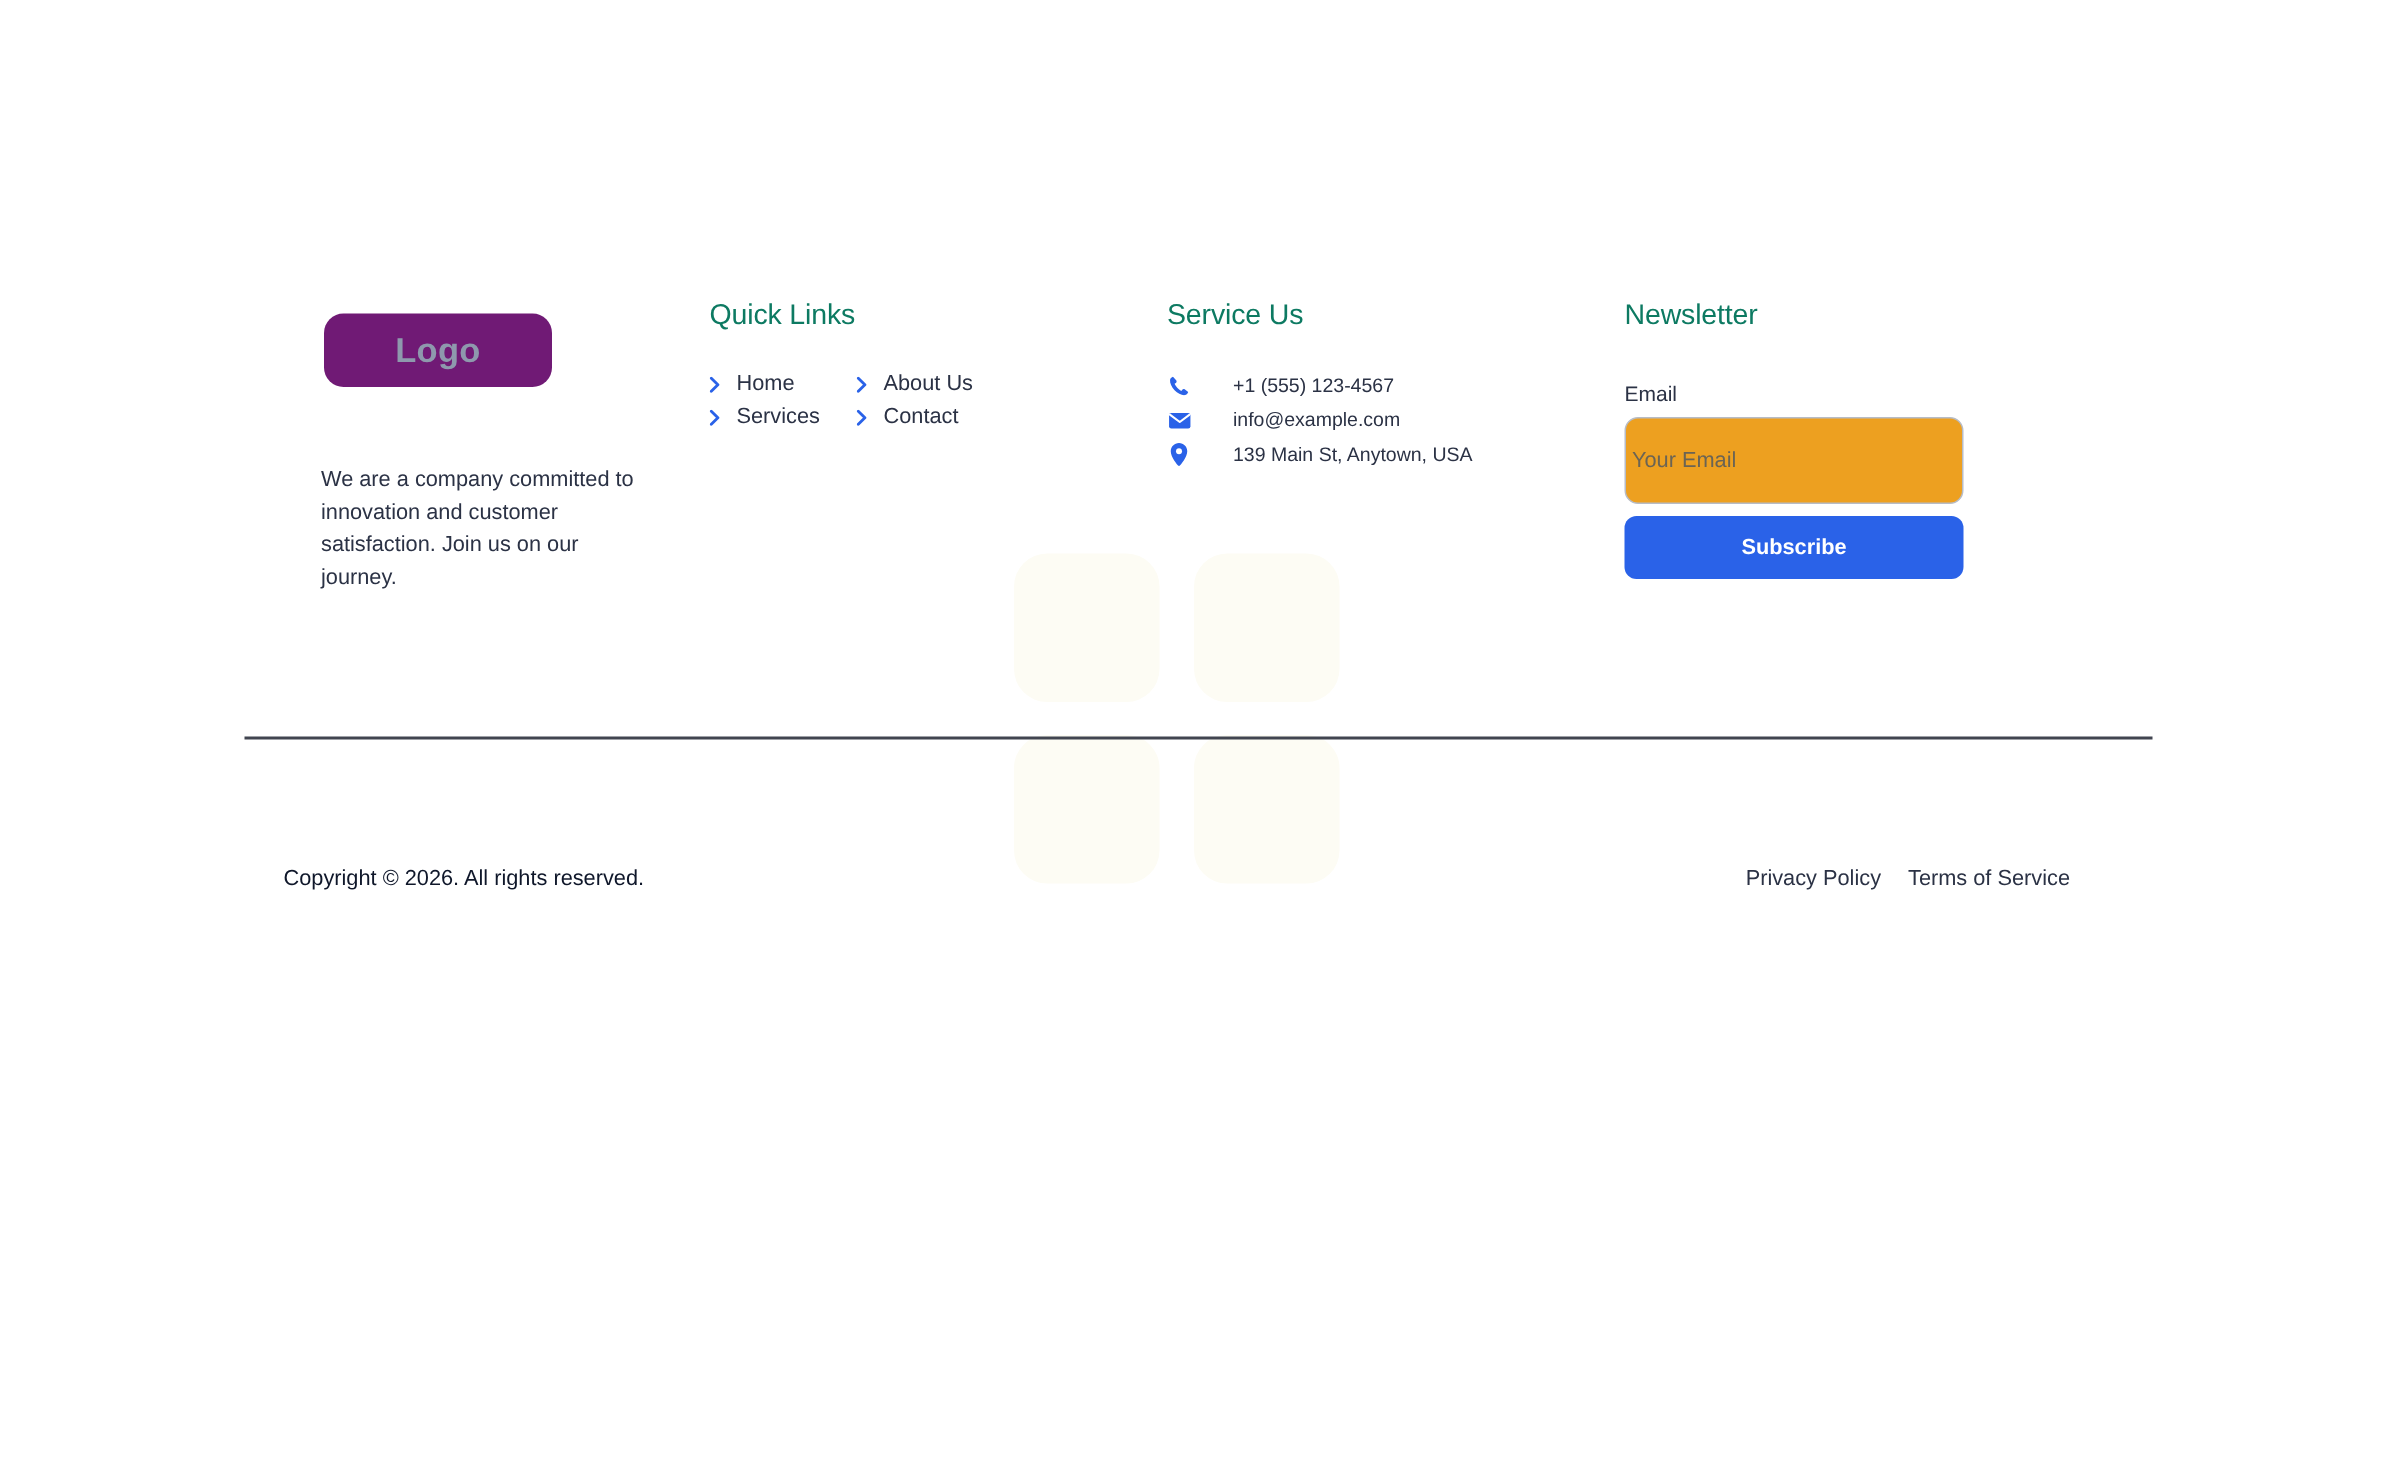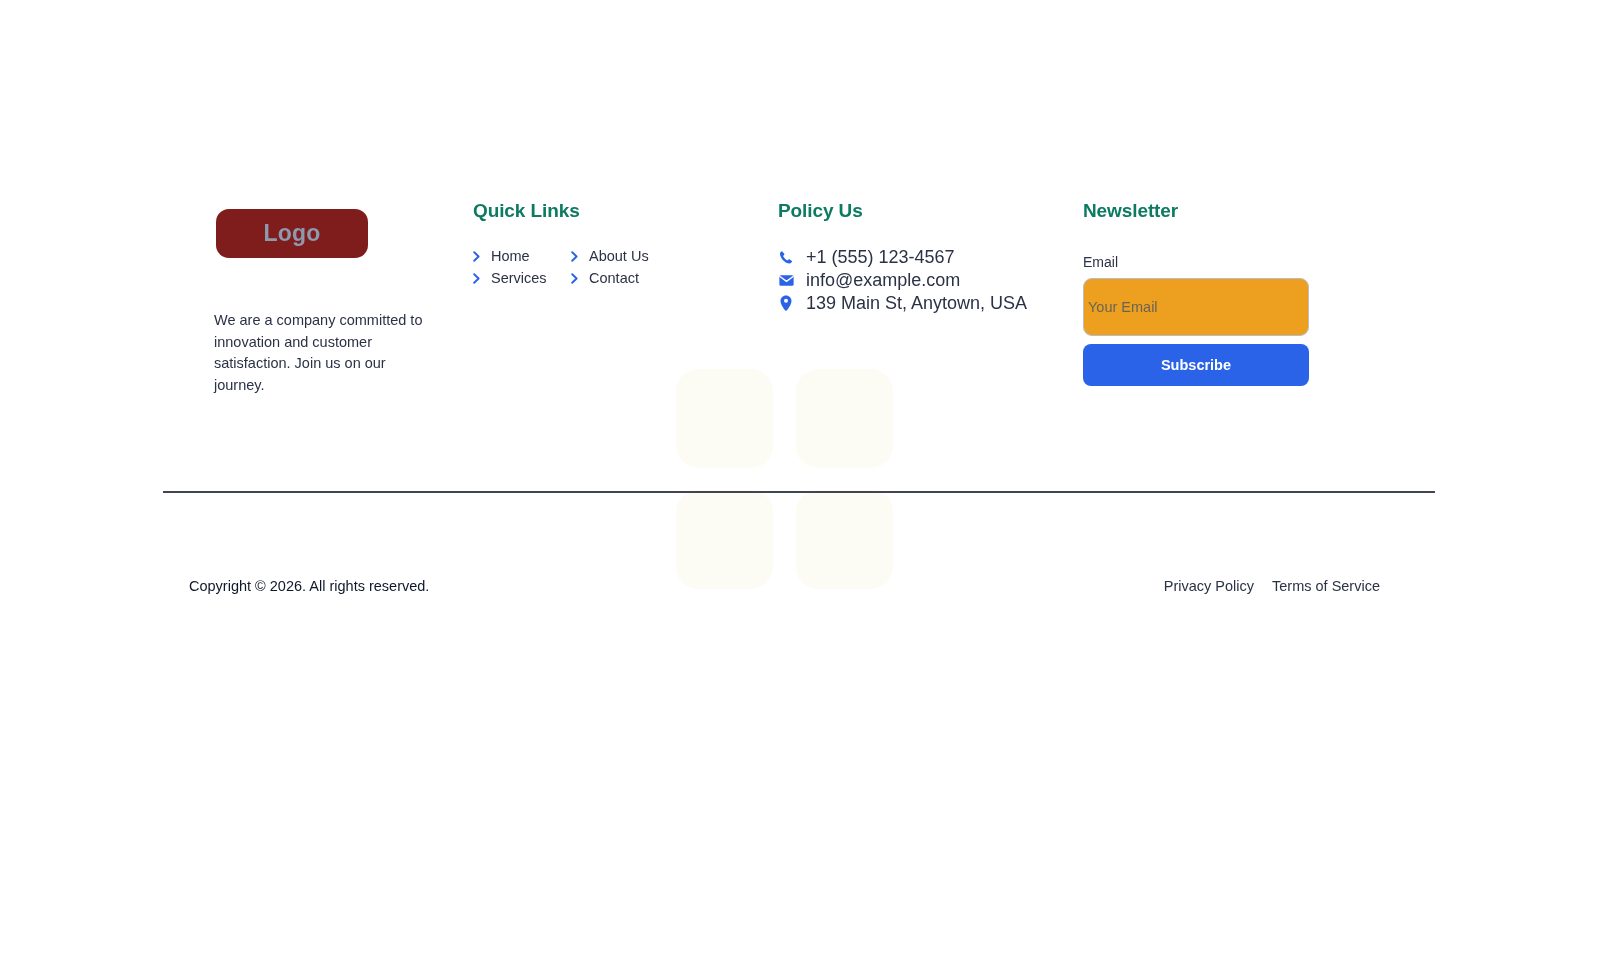--- a/index.html
+++ b/index.html
@@ -58,21 +58,21 @@
   }
   .col-brand  { width: 310px; padding-right: 20px; }
   .col-links  { width: 305px; }
   .col-contact{ width: 305px; }
   .col-news   { width: 300px; }
 
   
   .logo-box {
     width: 152px;
     height: 49px;
-    background: #7f1d1d;
+    background: #701a75;
     border-radius: 13px;
     display: flex;
     align-items: center;
     justify-content: center;
     margin-top: 9px;
     margin-left: 53px;
   }
   .logo-text {
     font-size: 23px;
     font-weight: 700;
@@ -84,21 +84,21 @@
     margin-left: 51px;
     width: 215px;
     font-size: 14.5px;
     line-height: 21.5px;
     color: #2b3245;
   }
 
   
   .col-heading {
     font-size: 19px;
-    font-weight: 700;
+    font-weight: 400;
     color: #0d7a62;
     margin: 0 0 27px 0;
     letter-spacing: -0.1px;
   }
 
   
   .links-grid {
     display: flex;
     flex-wrap: wrap;
     width: 200px;
@@ -125,22 +125,22 @@
 
   
   .contact-list {
     display: flex;
     flex-direction: column;
     gap: 7px;
   }
   .contact-item {
     display: flex;
     align-items: flex-start;
-    gap: 12px;
-    font-size: 18px;
+    gap: 28px;
+    font-size: 13px;
     color: #2b3245;
     line-height: 16px;
   }
   .contact-icon {
     width: 16px;
     height: 16px;
     flex: 0 0 auto;
     display: flex;
     align-items: center;
     justify-content: center;
@@ -280,21 +280,21 @@
                 <path d="M1.2 1.2 L5.6 5.5 L1.2 9.8" fill="none" stroke="#2a62e8" stroke-width="1.9" stroke-linecap="round" stroke-linejoin="round"></path>
               </svg>
           </span>
           <span>Contact</span>
         </a>
 
       </div>
     </div>
 
     <div class="col col-contact">
-      <h3 class="col-heading">Policy Us</h3>
+      <h3 class="col-heading">Service Us</h3>
       <div class="contact-list">
 
         <div class="contact-item">
           <span class="contact-icon">
             <svg width="15" height="15" viewBox="0 0 16 16">
                 <path d="M3.2 1.3 C2.2 1.5 1.2 2.5 1.1 3.6 C0.9 5.7 2.2 8.6 4.3 10.8 C6.5 13.1 9.6 14.6 11.7 14.3 C12.8 14.1 13.8 13.1 14 12.1 L11.5 10.1 C10.9 9.7 10.2 9.9 9.8 10.4 L9.1 11.3 C8 10.7 7.1 10 6.2 9 C5.4 8.2 4.8 7.3 4.3 6.3 L5.2 5.6 C5.8 5.2 5.9 4.5 5.6 3.9 Z" fill="#2a62e8"></path>
               </svg>
           </span>
           <span>+1 (555) 123-4567</span>
         </div>

